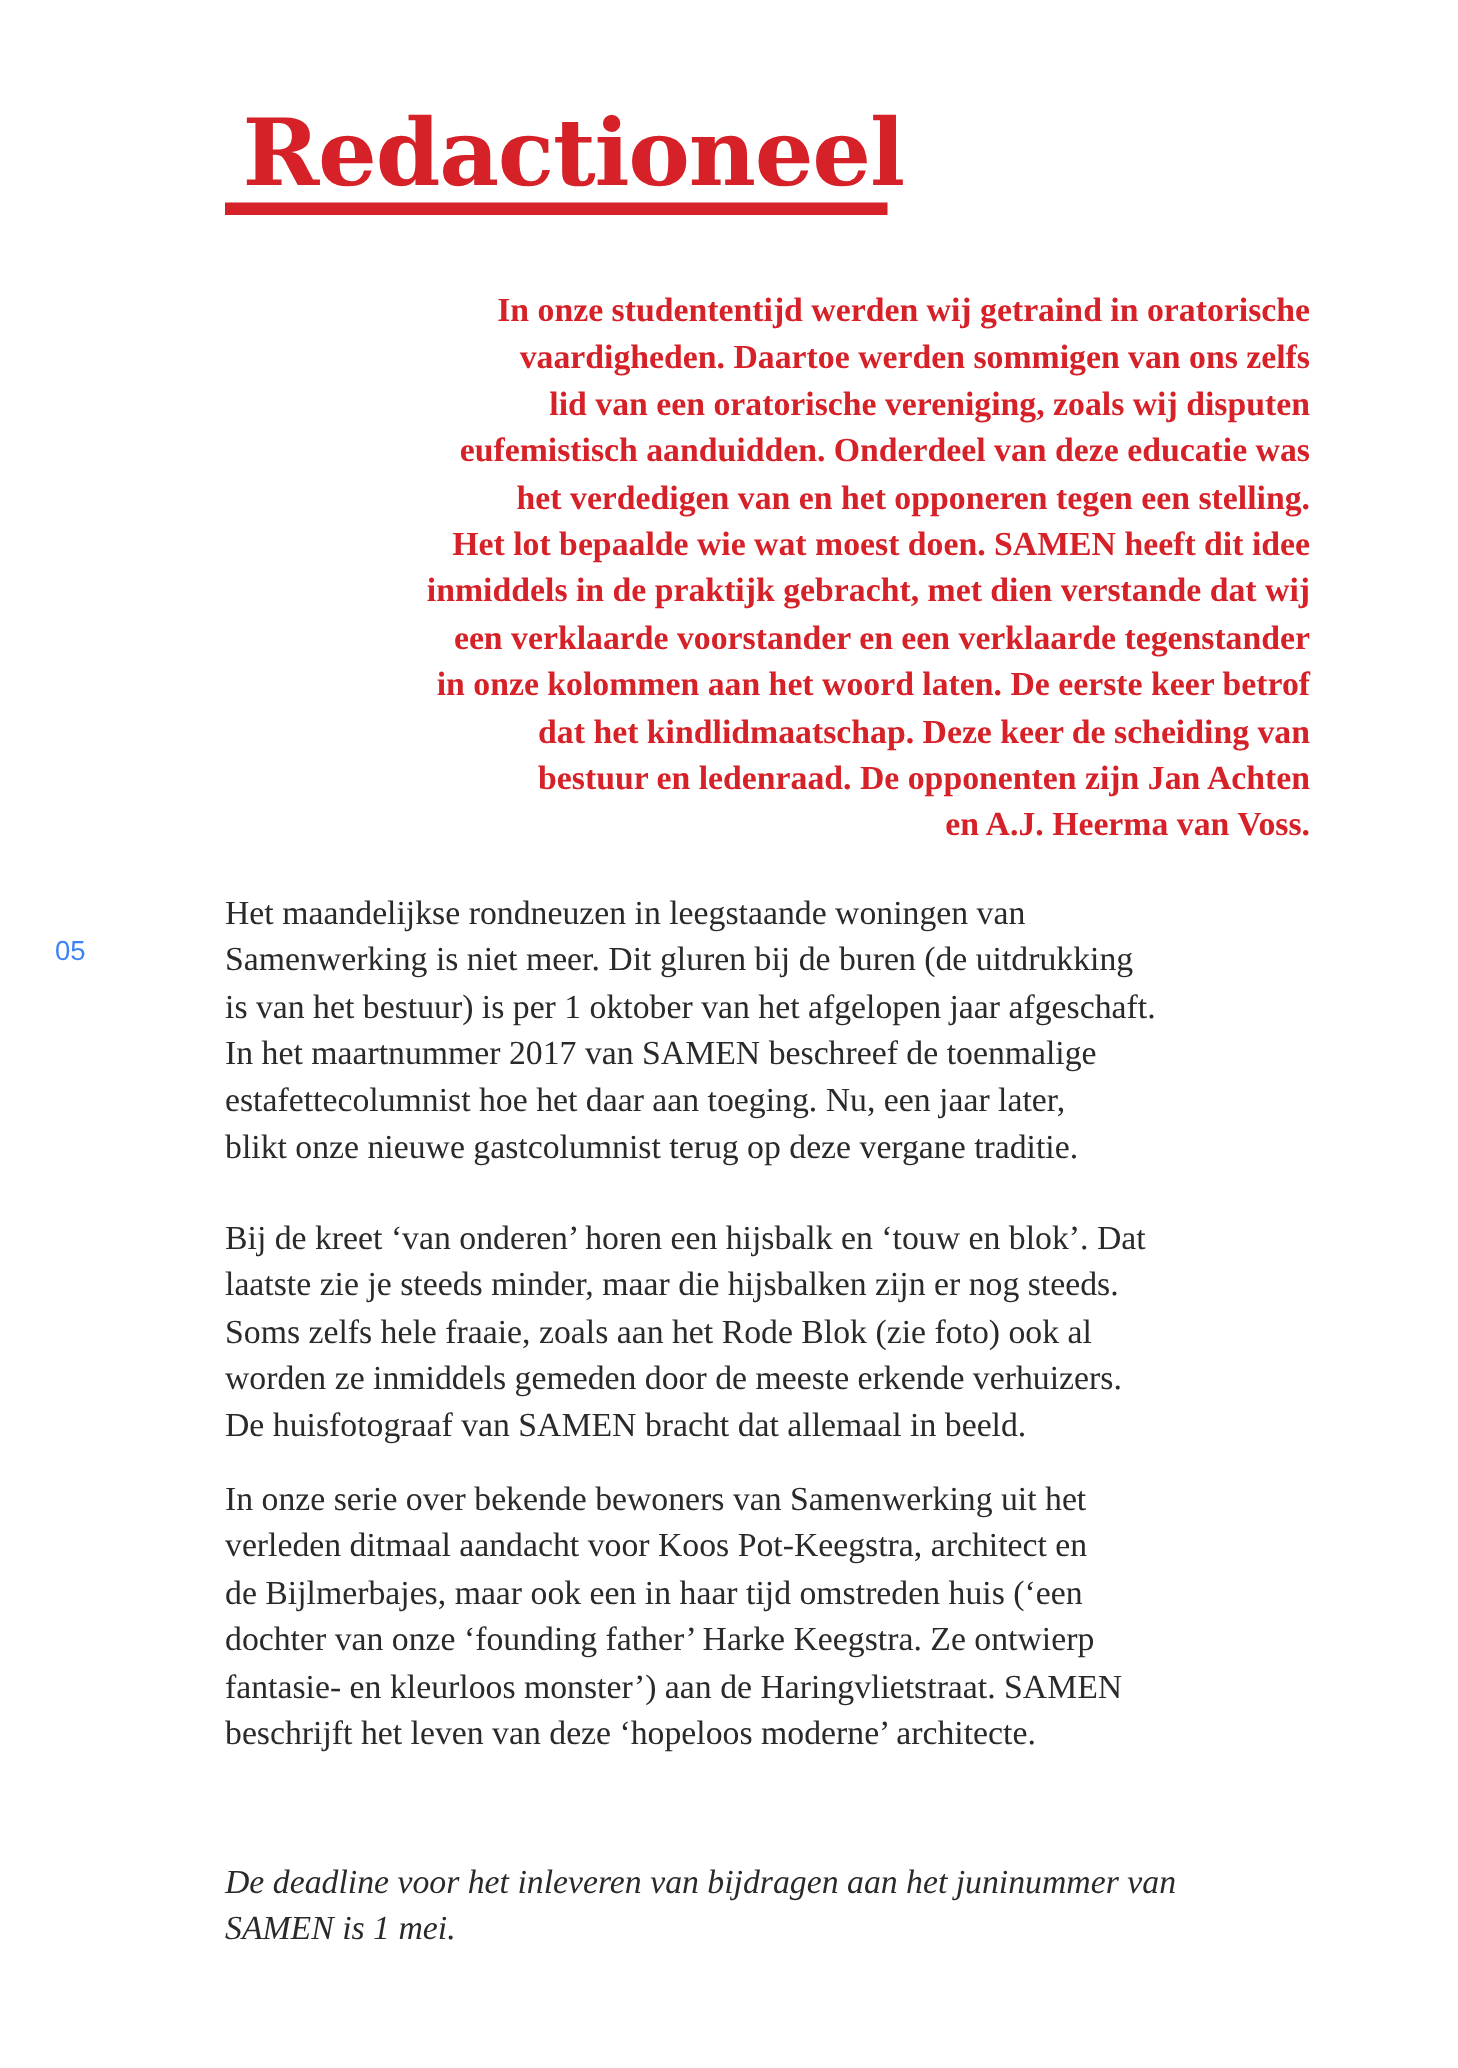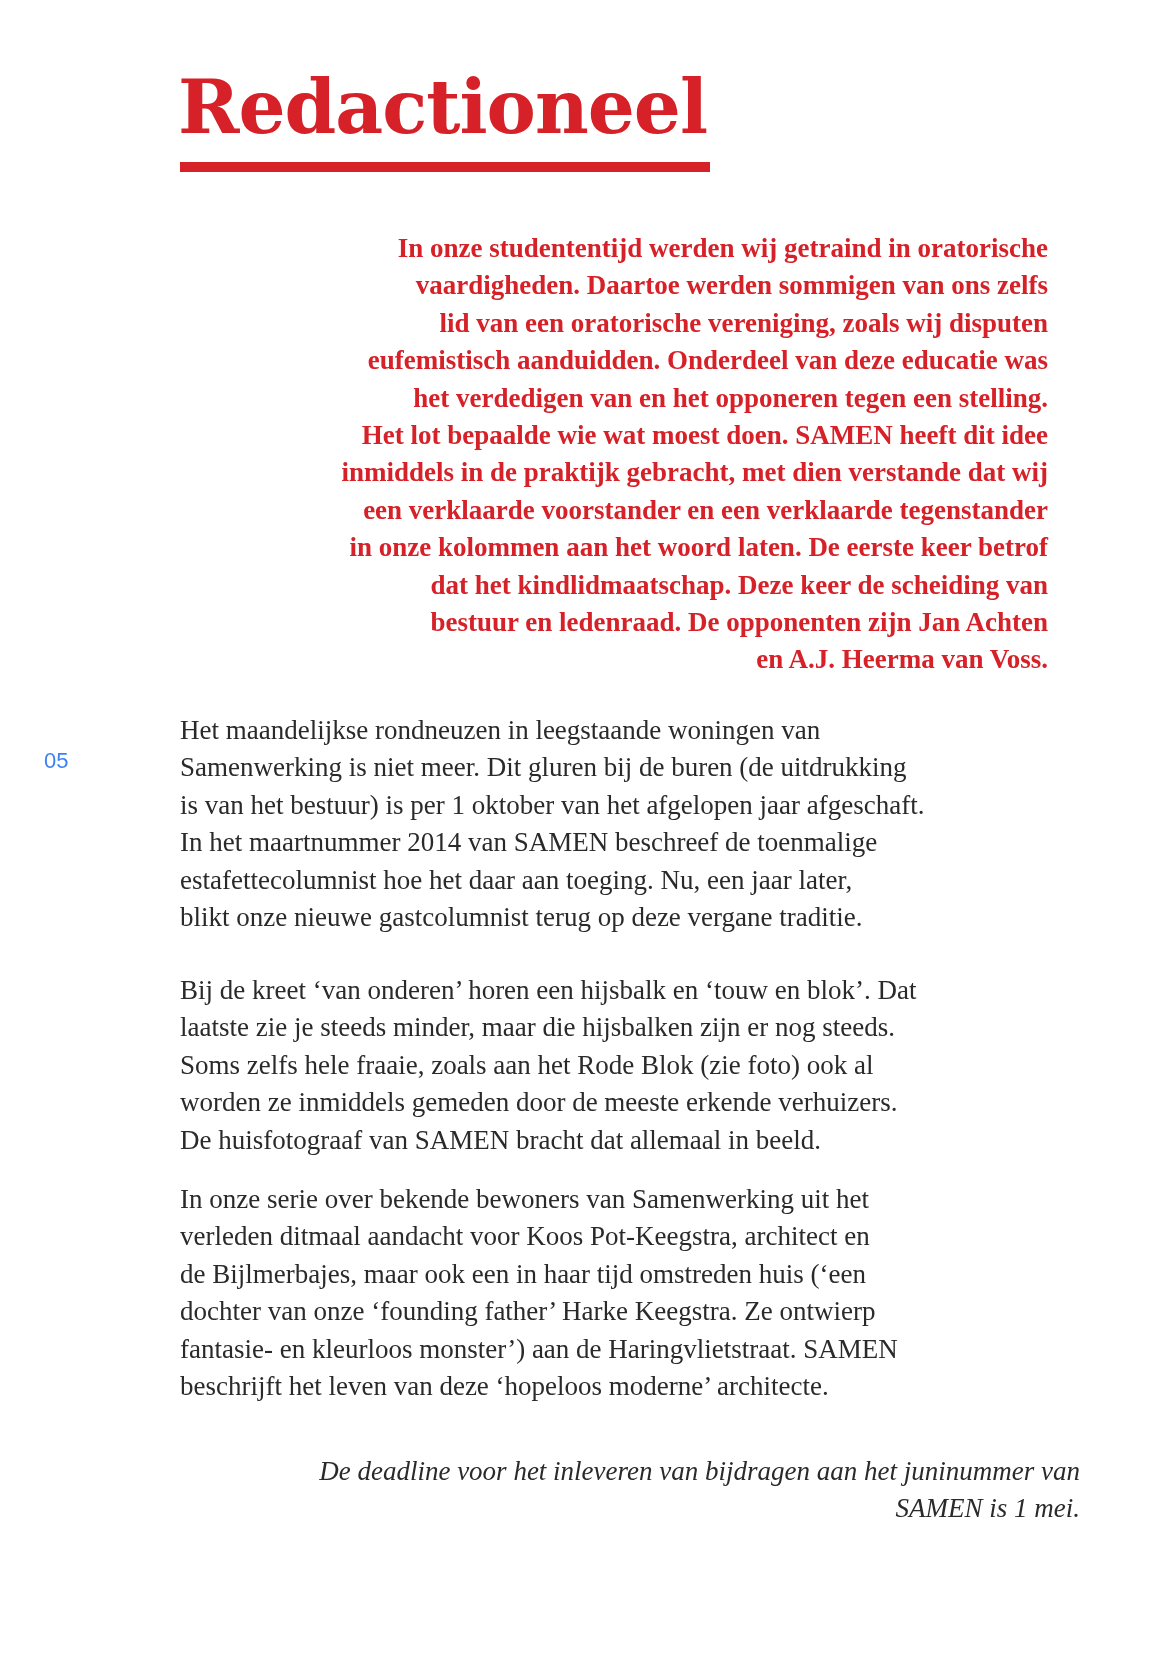--- a/index.html
+++ b/index.html
@@ -1,21 +1,21 @@
 <!DOCTYPE html>
 <html><head>
   <meta charset="utf-8">
   <style>
     html, body { margin: 0; padding: 0; background: #ffffff; }
     body { width: 1166px; height: 1654px; position: relative; overflow: hidden; }
     .title {
       position: absolute; left: 178px; top: 70px;
       font-family: "DejaVu Serif", serif; font-weight: bold;
       font-size: 74px; color: #d62128; letter-spacing: -1px; line-height: 1;
-      margin: 0;
+      margin: 16px;
     }
     .title-rule {
       position: absolute; left: 180px; top: 162px; width: 530px; height: 10px;
       background: #d62128;
     }
     .intro {
       position: absolute; left: 218px; top: 230px; width: 830px;
       font-family: "Liberation Serif", serif; font-weight: bold;
       font-size: 27px; line-height: 37.4px; color: #d62128;
     }
@@ -26,21 +26,21 @@
     }
     .body-para {
       position: absolute; left: 180px; width: 900px;
       font-family: "Liberation Serif", serif; font-size: 27px;
       line-height: 37.4px; color: #2a2a2a;
     }
     .body-para span { display: block; white-space: nowrap; }
     .p1 { top: 712px; }
     .p2 { top: 972px; }
     .p3 { top: 1181px; }
-    .p4 { top: 1453px; font-style: italic; text-align: right; }
+    .p4 { top: 1487px; font-style: italic; }
   </style>
 </head>
 <body>
 
 <h1 class="title">Redactioneel</h1>
 <div class="title-rule"></div>
 
 <div class="intro">
   <span>In onze studententijd werden wij getraind in oratorische</span>
   <span>vaardigheden. Daartoe werden sommigen van ons zelfs</span>
@@ -55,21 +55,21 @@
   <span>bestuur en ledenraad. De opponenten zijn Jan Achten</span>
   <span>en A.J. Heerma van Voss.</span>
 </div>
 
 <div class="page-number">05</div>
 
 <div class="body-para p1">
   <span>Het maandelijkse rondneuzen in leegstaande woningen van</span>
   <span>Samenwerking is niet meer. Dit gluren bij de buren (de uitdrukking</span>
   <span>is van het bestuur) is per 1 oktober van het afgelopen jaar afgeschaft.</span>
-  <span>In het maartnummer 2014 van SAMEN beschreef de toenmalige</span>
+  <span>In het maartnummer 2017 van SAMEN beschreef de toenmalige</span>
   <span>estafettecolumnist hoe het daar aan toeging. Nu, een jaar later,</span>
   <span>blikt onze nieuwe gastcolumnist terug op deze vergane traditie.</span>
 </div>
 
 <div class="body-para p2">
   <span>Bij de kreet ‘van onderen’ horen een hijsbalk en ‘touw en blok’. Dat</span>
   <span>laatste zie je steeds minder, maar die hijsbalken zijn er nog steeds.</span>
   <span>Soms zelfs hele fraaie, zoals aan het Rode Blok (zie foto) ook al</span>
   <span>worden ze inmiddels gemeden door de meeste erkende verhuizers.</span>
   <span>De huisfotograaf van SAMEN bracht dat allemaal in beeld.</span>

